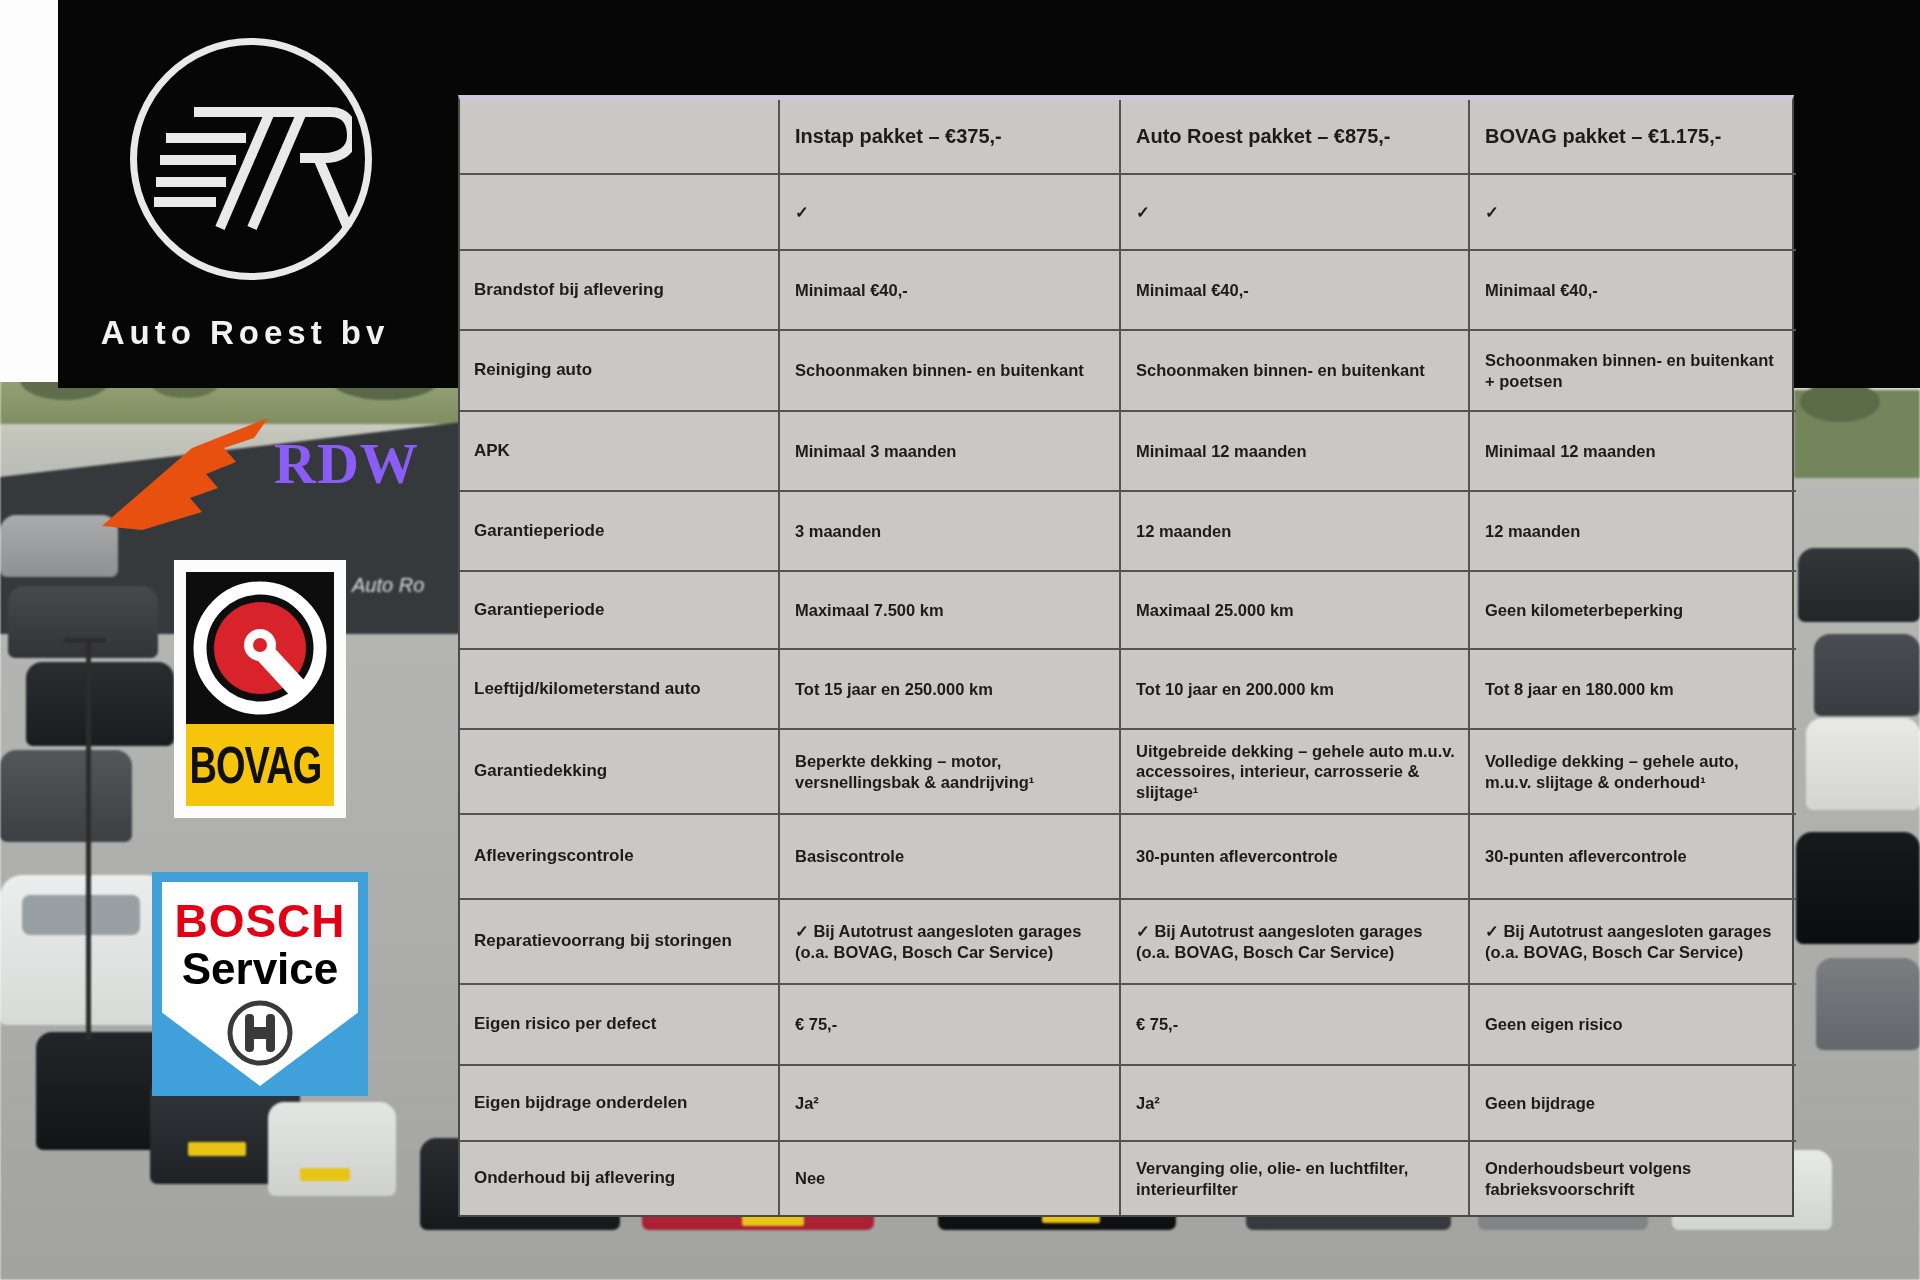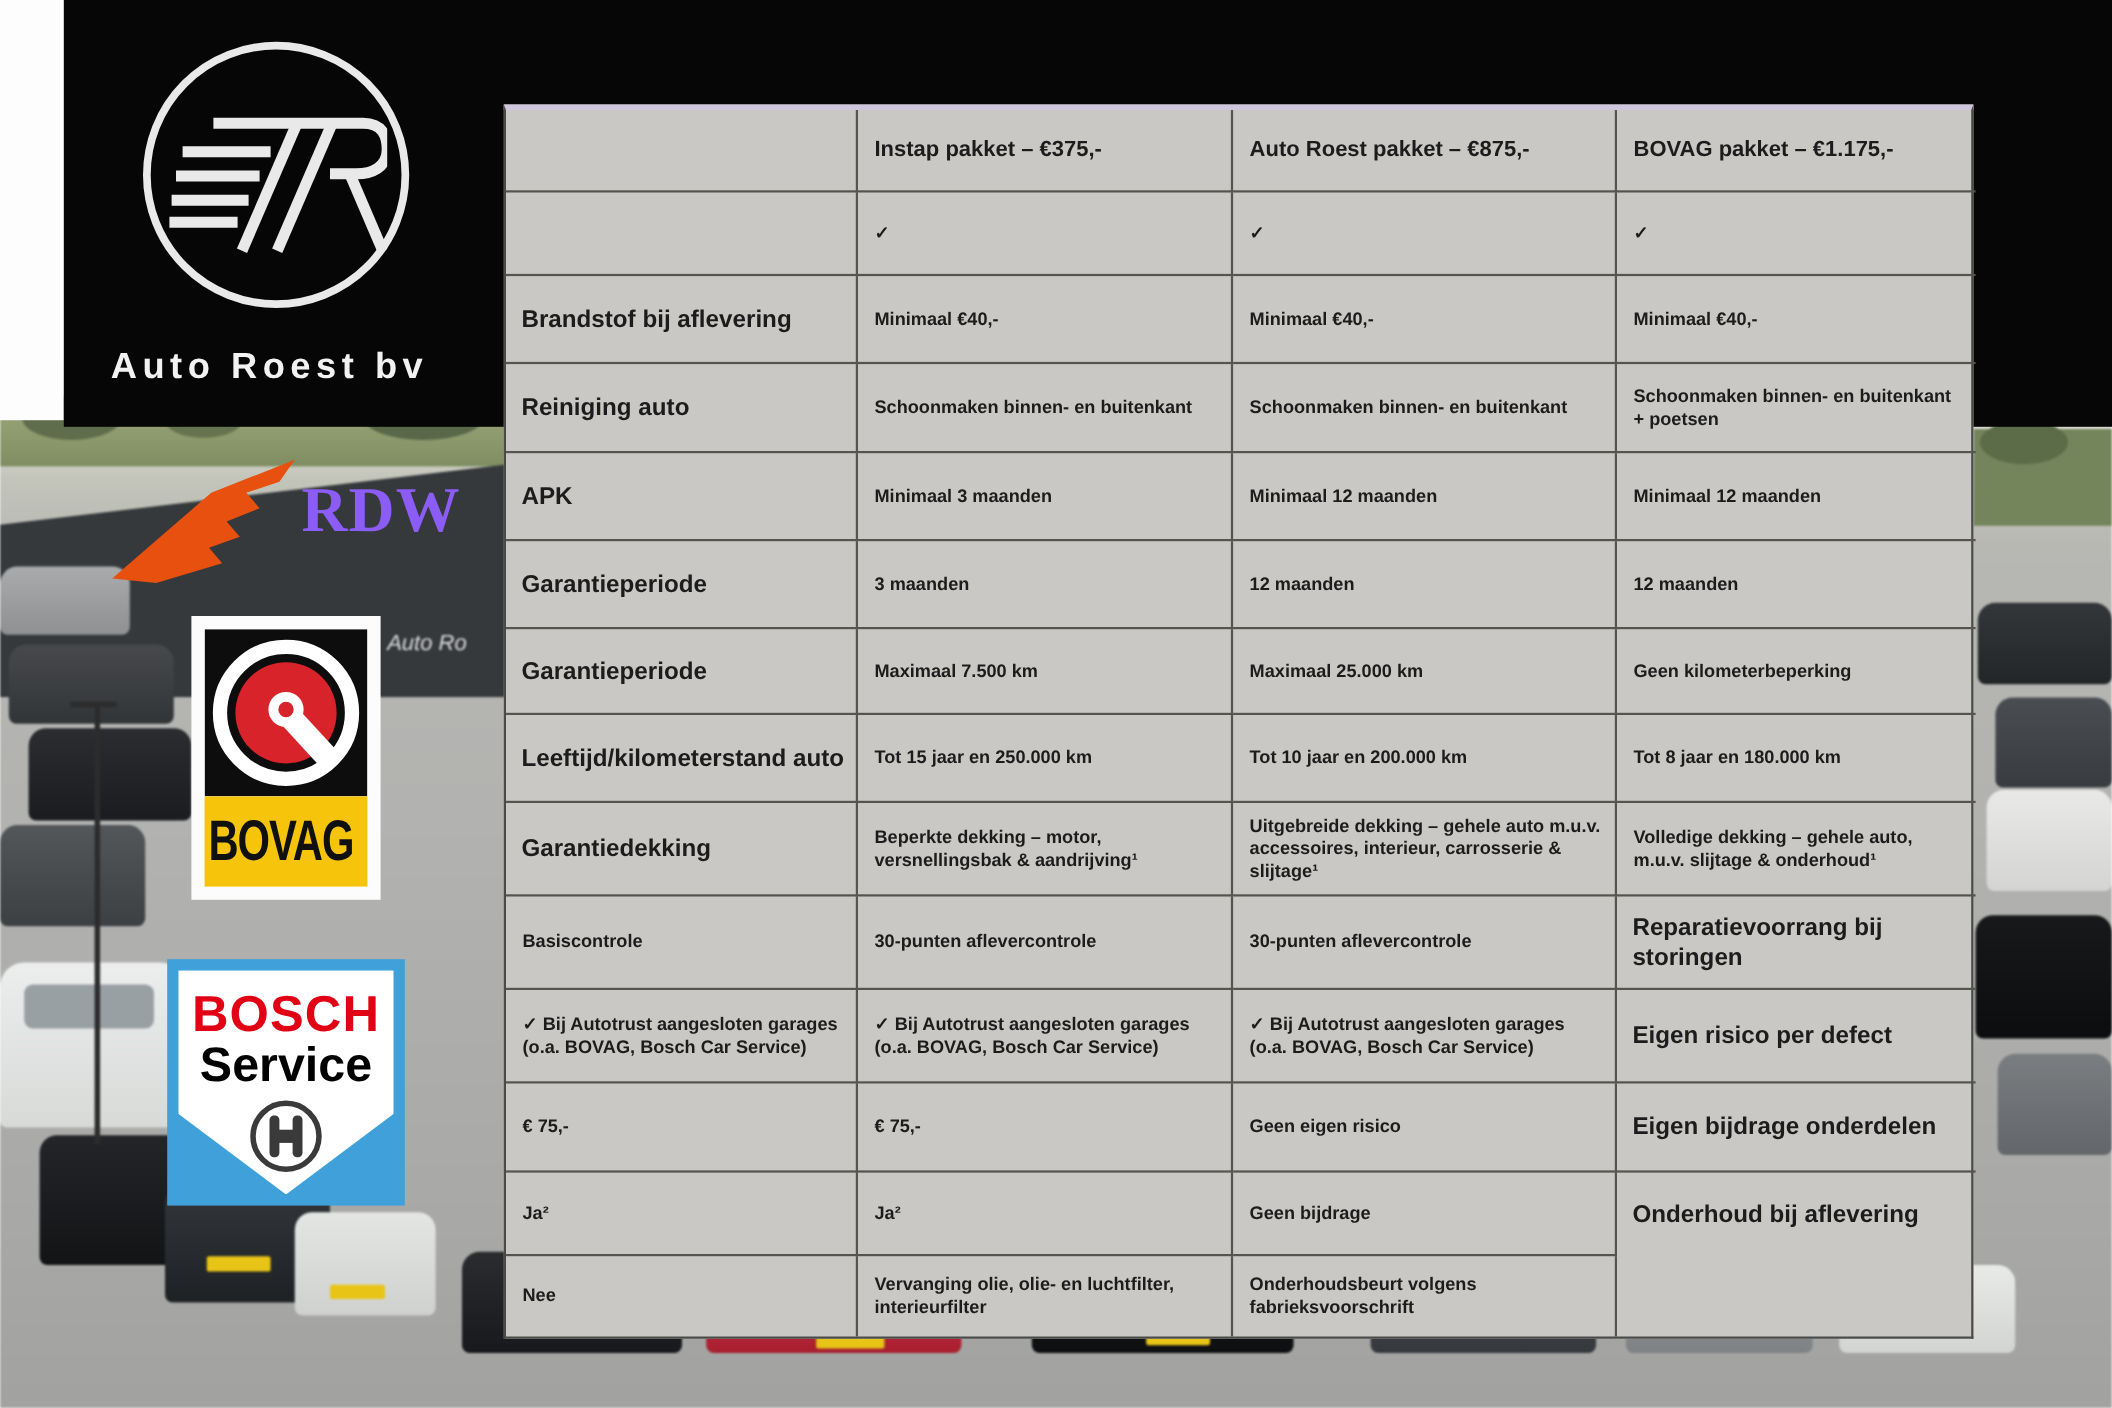--- a/index.html
+++ b/index.html
@@ -51,21 +51,21 @@
   #pkg-table{position:absolute;left:458px;top:95px;width:1336px;z-index:3;
              display:grid;grid-template-columns:320px 341px 349px 326px;
              grid-template-rows:75px 76px 80px 81px 80px 80px 78px 80px 85px 85px 85px 81px 76px 73px;
              background:#c9c8c5;border:2px solid #4a4a48;border-top:5px solid #cdc6dc;
              box-sizing:border-box;}
   .tc{border-right:2px solid #55544f;border-bottom:2px solid #55544f;
       display:flex;align-items:center;box-sizing:border-box;
       color:#1c1c1c;font-weight:bold;line-height:1.22;}
   .tc:nth-child(4n){border-right:none;}
   .tc:nth-last-child(-n+4){border-bottom:none;}
-  .lbl{padding:4px 8px 4px 14px;font-size:22px;}
+  .lbl{padding:4px 8px 4px 14px;font-size:17px;}
   .val{padding:4px 12px 4px 15px;font-size:16.5px;}
   .hdr{font-size:20px;}
 
   #building-sign{position:absolute;left:352px;top:244px;color:#dcdcdc;font-style:italic;font-size:20px;}
 </style>
 </head>
 <body>
 
 <div id="stage">
 
@@ -207,20 +207,21 @@
     <div class="tc lbl">Leeftijd/kilometerstand auto</div>
     <div class="tc val">Tot 15 jaar en 250.000 km</div>
     <div class="tc val">Tot 10 jaar en 200.000 km</div>
     <div class="tc val">Tot 8 jaar en 180.000 km</div>
 
     <div class="tc lbl">Garantiedekking</div>
     <div class="tc val">Beperkte dekking – motor, versnellingsbak &amp; aandrijving¹</div>
     <div class="tc val">Uitgebreide dekking – gehele auto m.u.v. accessoires, interieur, carrosserie &amp; slijtage¹</div>
     <div class="tc val">Volledige dekking – gehele auto, m.u.v. slijtage &amp; onderhoud¹</div>
 
+    <div class="tc lbl">Afleveringscontrole</div>
     <div class="tc val">Basiscontrole</div>
     <div class="tc val">30-punten aflevercontrole</div>
     <div class="tc val">30-punten aflevercontrole</div>
 
     <div class="tc lbl">Reparatievoorrang bij storingen</div>
     <div class="tc val">✓ Bij Autotrust aangesloten garages (o.a. BOVAG, Bosch Car Service)</div>
     <div class="tc val">✓ Bij Autotrust aangesloten garages (o.a. BOVAG, Bosch Car Service)</div>
     <div class="tc val">✓ Bij Autotrust aangesloten garages (o.a. BOVAG, Bosch Car Service)</div>
 
     <div class="tc lbl">Eigen risico per defect</div>

